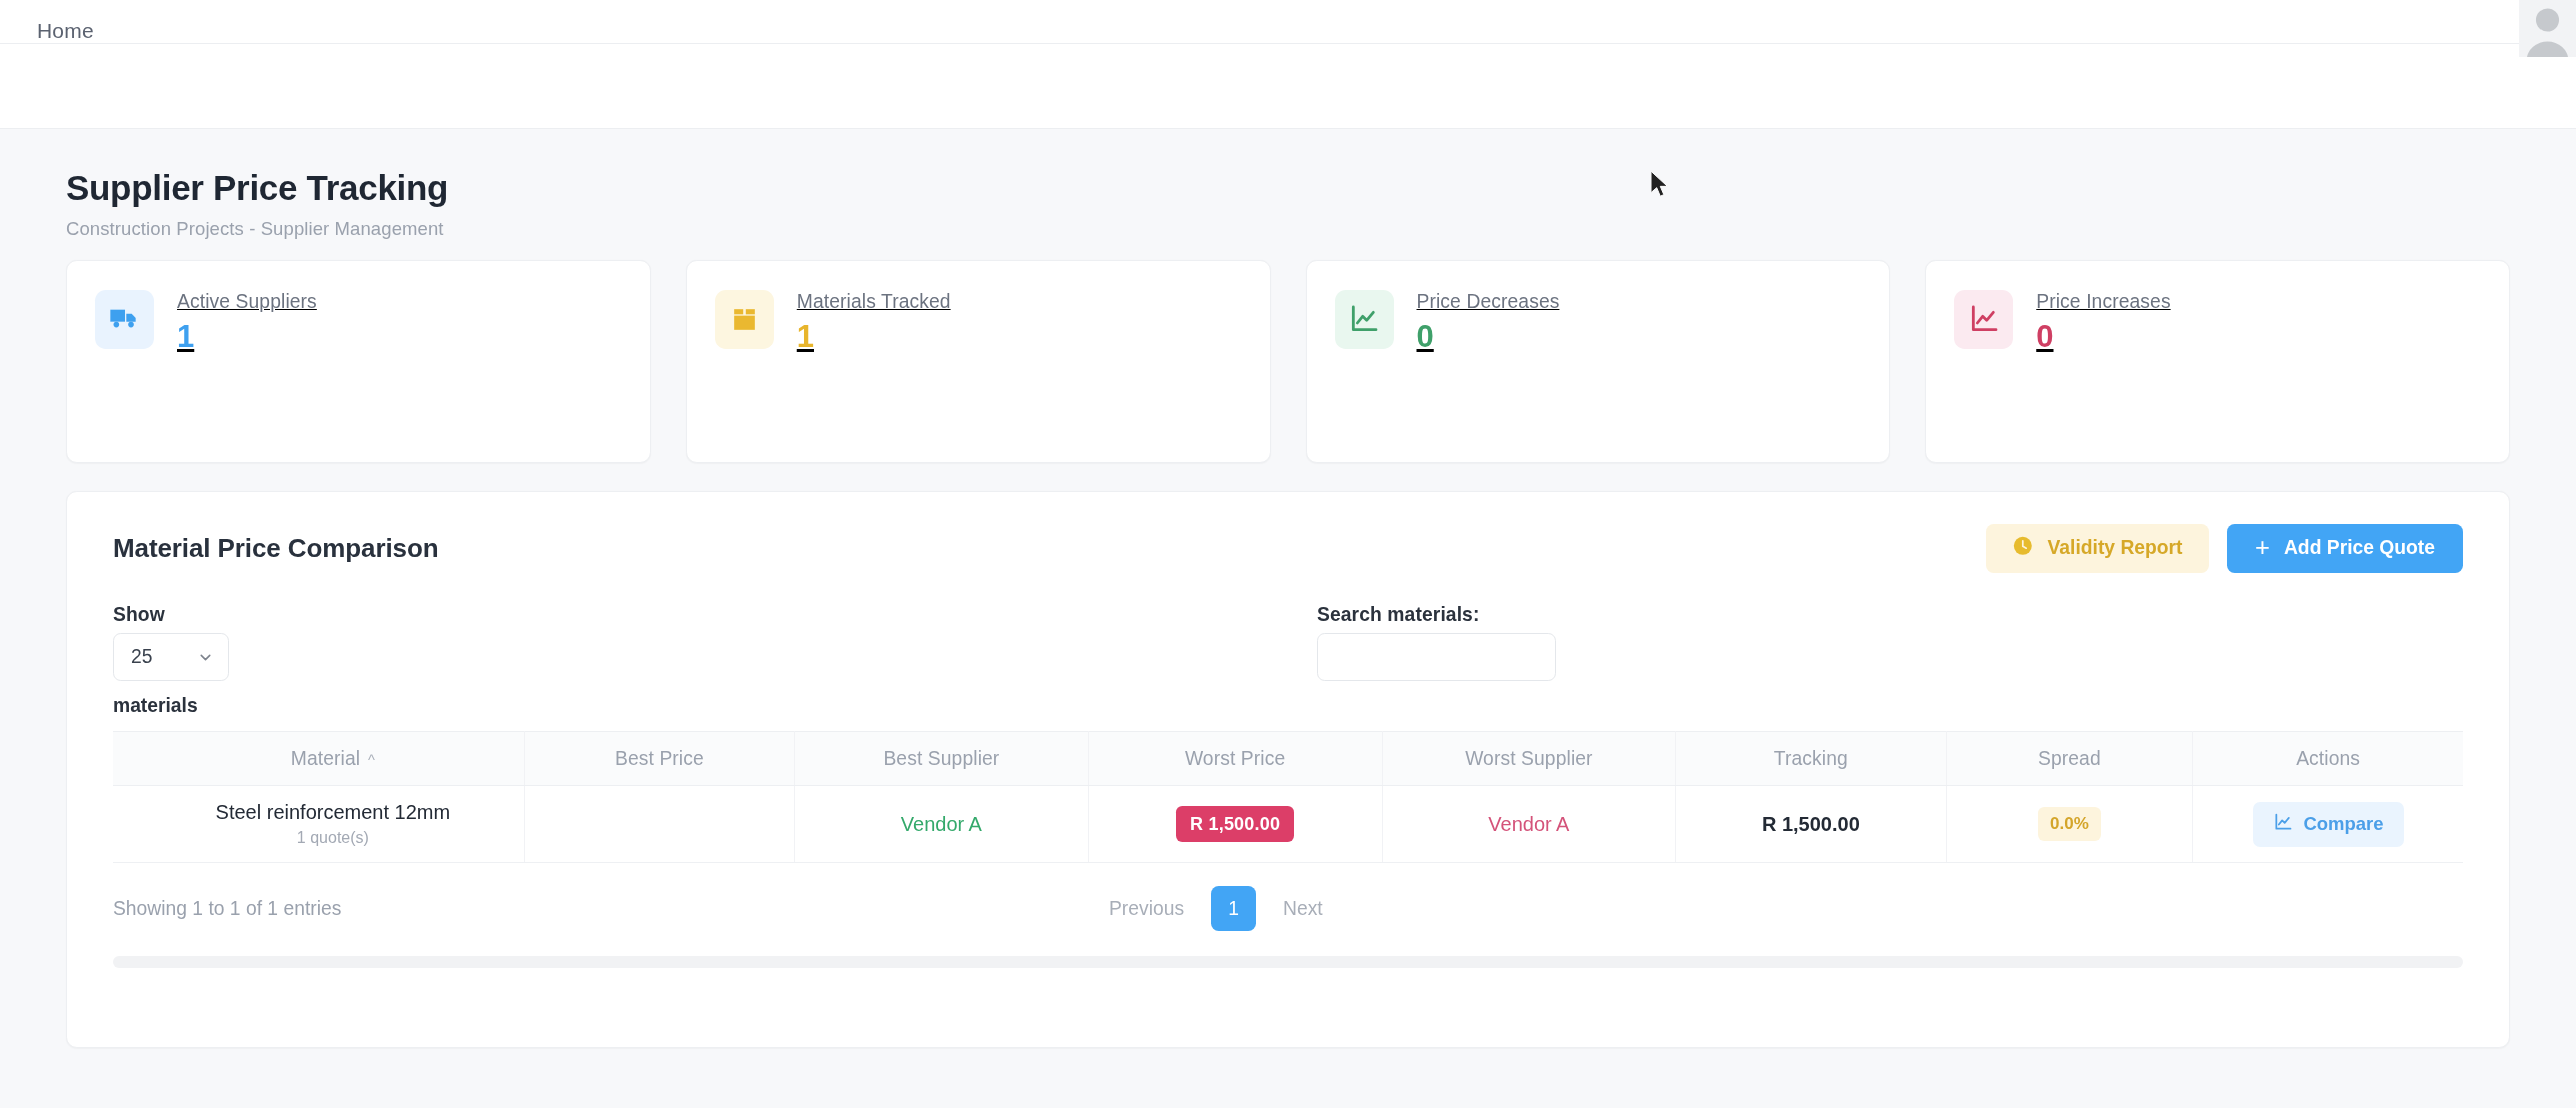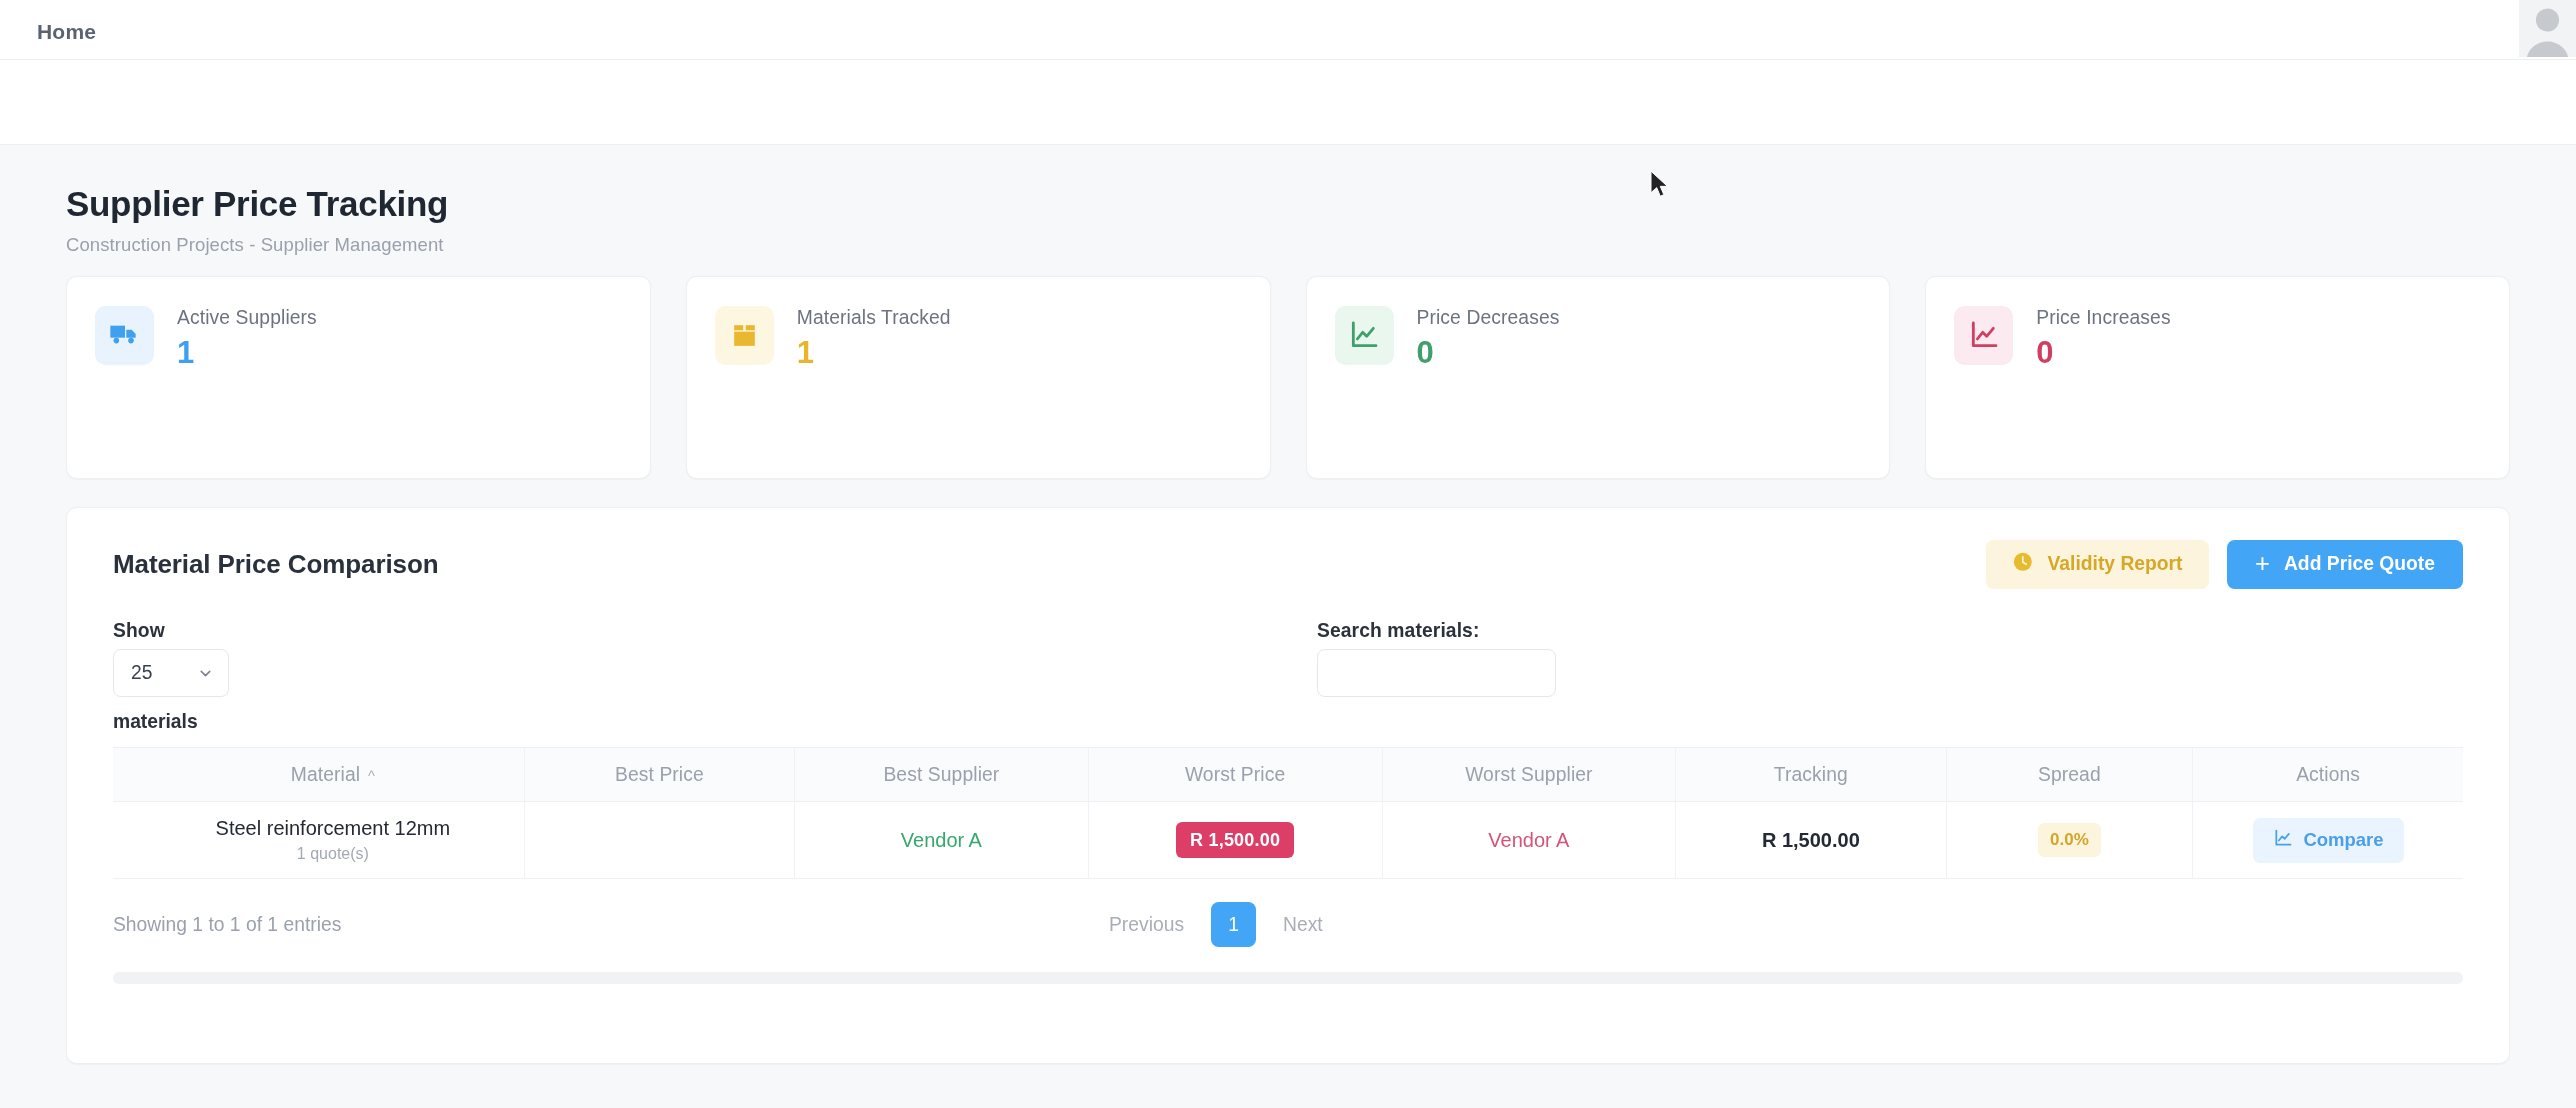--- a/index.html
+++ b/index.html
@@ -7,26 +7,25 @@
     width: 2576px;
     height: 1108px;
     background: #f7f8fa;
     font-family: "Liberation Sans", sans-serif;
     overflow: hidden;
   }
 
   
   .topbar {
     position: relative;
-    height: 60px;
+    height: 44px;
     background: #ffffff;
     display: flex;
-    align-items: center;
+    align-items: flex-end;
     border-bottom: 0.8px solid #eceef1;
-    font-weight: bold;
   }
   .breadcrumb-home {
     margin-left: 37px;
     margin-top: 4.6px;
     font-size: 21px;
     color: #5b6270;
     letter-spacing: 0.2px;
   }
   .avatar {
     position: absolute;
@@ -66,20 +65,21 @@
     font-size: 18.5px;
     color: #9aa1ad;
     letter-spacing: 0.1px;
   }
 
   
   .stats {
     margin-top: 20px;
     display: flex;
     gap: 35px;
+    text-decoration: underline;
   }
   .stat-card {
     flex: 1 1 0;
     background: #ffffff;
     border: 0.8px solid #edeff2;
     border-radius: 10.8px;
     height: 203px;
     padding: 29px 28px;
     box-shadow: 0 0.8px 1.5px rgba(20,25,40,.035);
     display: flex;

